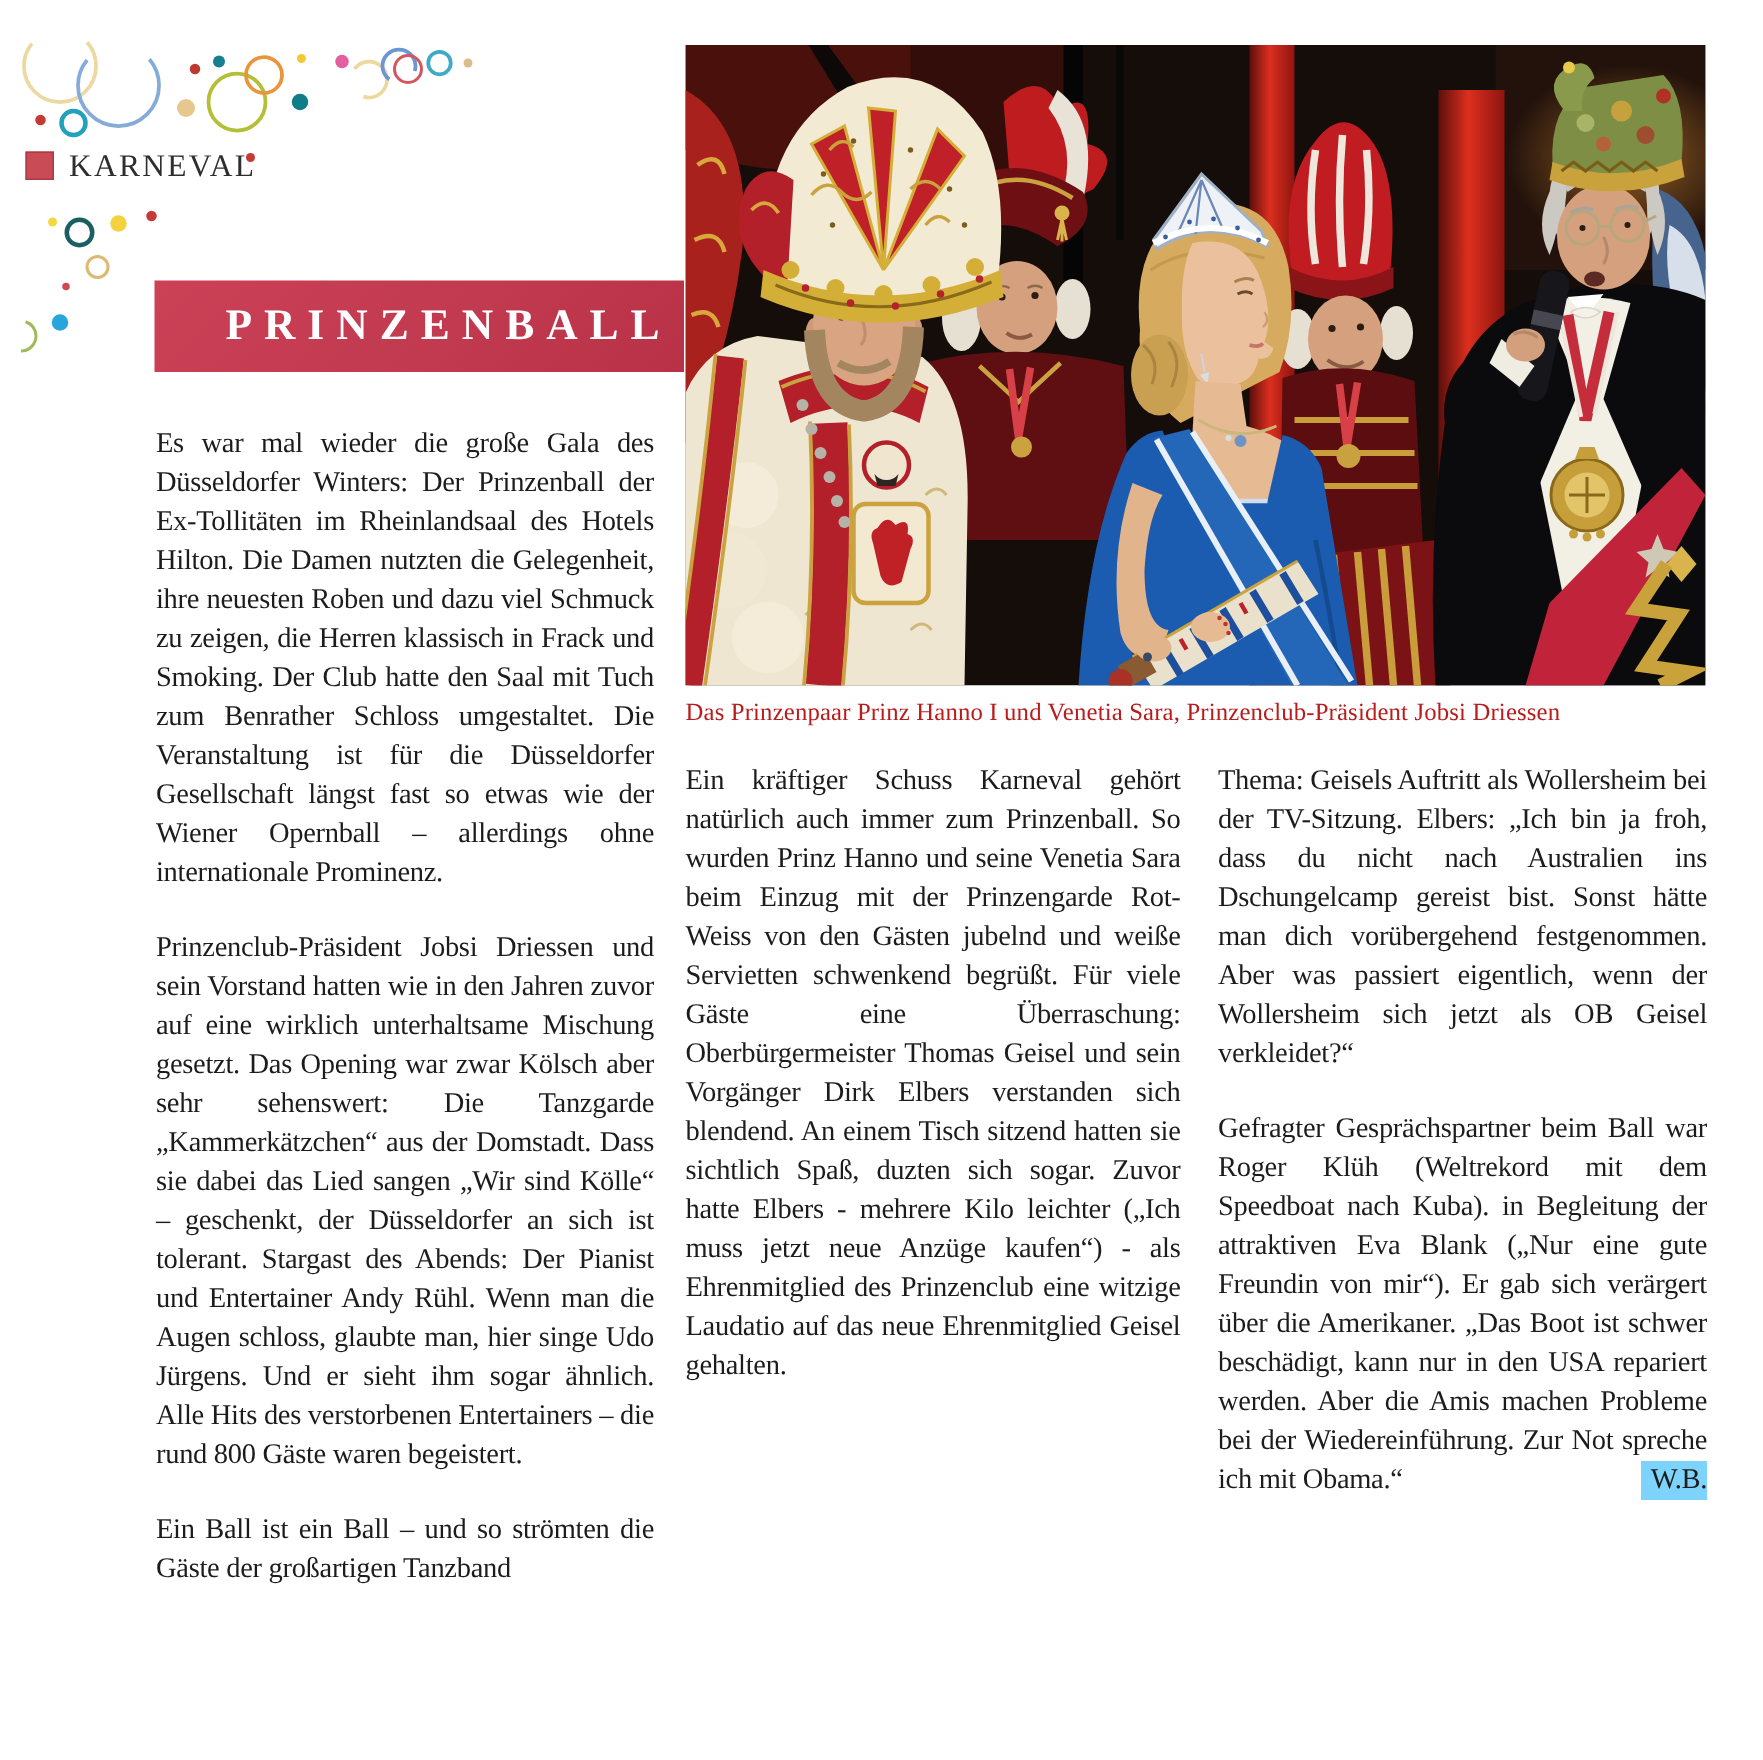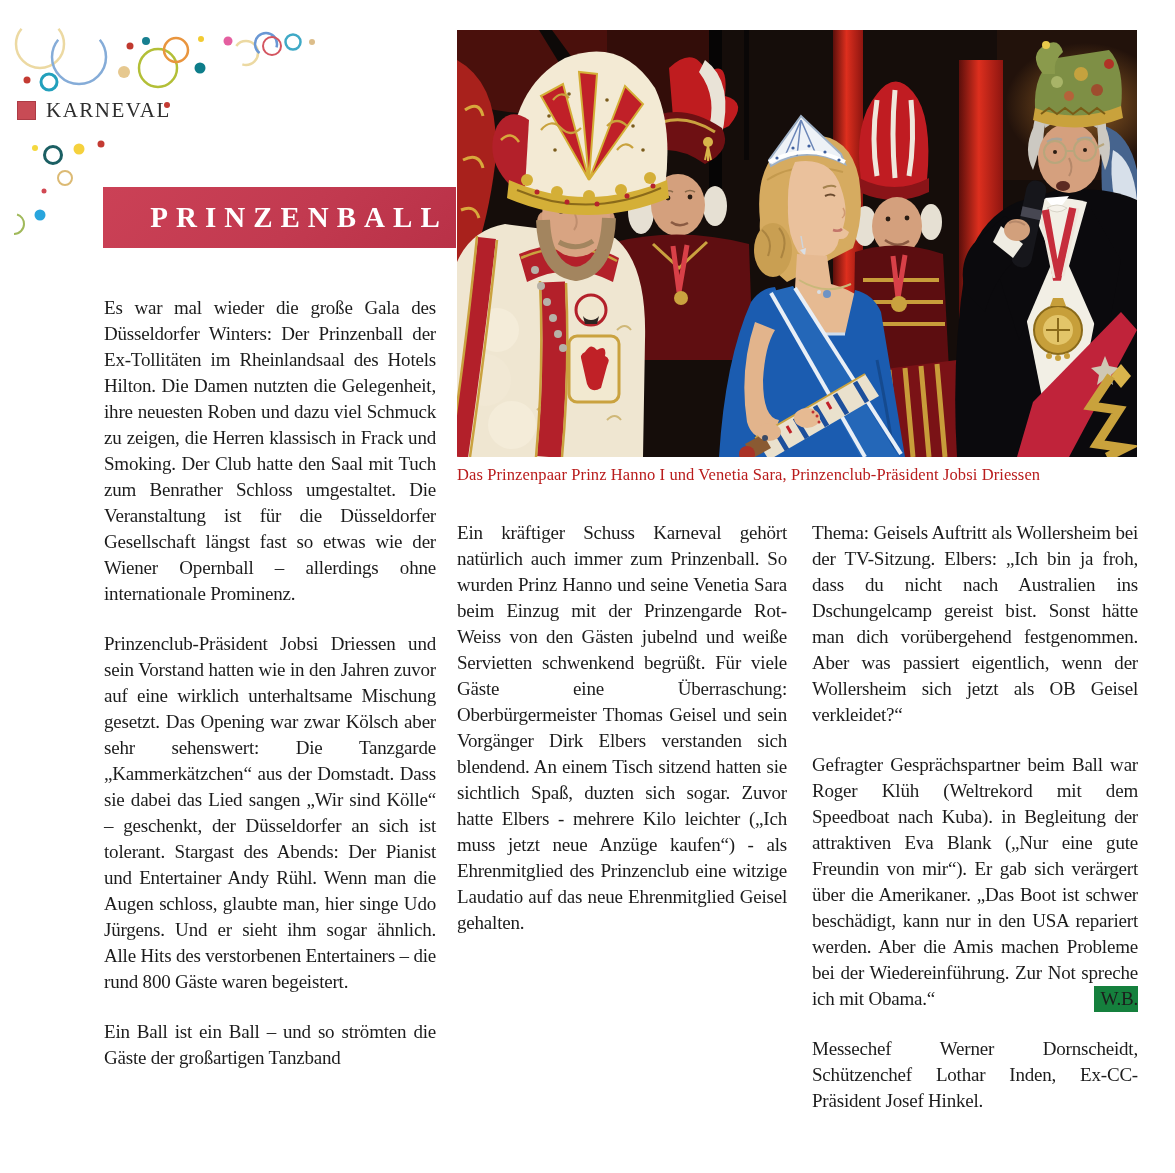--- a/index.html
+++ b/index.html
@@ -24,26 +24,26 @@
   }
   .photo{position:absolute;left:457px;top:30px;width:680px;height:427px;display:block;}
   .caption{
     position:absolute;left:457px;top:465px;width:680px;
     font-size:16.5px;color:#b91c1c;letter-spacing:0.1px;
   }
   .col{
     position:absolute;text-align:justify;font-size:19px;line-height:26px;
     letter-spacing:-0.2px;color:#1c1c1c;
   }
-  .col p{margin:12px 0 24px 0;}
+  .col p{margin:0 0 24px 0;}
   .col1{left:104px;top:283px;width:332px;}
   .col2{left:457px;top:508px;width:330px;}
   .col3{left:812px;top:508px;width:326px;}
   .sig-wrap{position:relative;}
-  .sig{position:absolute;right:0;bottom:0;background:#15803d;padding-left:6px;}
+  .sig{position:absolute;right:0;bottom:0;background:#7dd3fc;padding-left:6px;}
   .guests-heading{font-weight:bold;margin-bottom:0 !important;}
   .guests{margin-top:0 !important;}
 </style>
 </head>
 <body>
 
 <div class="page">
 
   <svg class="confetti" viewBox="0 0 340 250" aria-hidden="true">
     <circle cx="40" cy="44" r="24" fill="none" stroke="#ecd9a2" stroke-width="2.5" pathLength="100" stroke-dasharray="72 28" stroke-dashoffset="-89"></circle>
@@ -336,16 +336,15 @@
     <p>Ein Ball ist ein Ball – und so strömten die Gäste der großartigen Tanzband</p>
   </div>
 
   <div class="col col2">
     <p>Ein kräftiger Schuss Karneval gehört natürlich auch immer zum Prinzenball. So wurden Prinz Hanno und seine Venetia Sara beim Einzug mit der Prinzengarde Rot-Weiss von den Gästen jubelnd und weiße Servietten schwenkend begrüßt. Für viele Gäste eine Überraschung: Oberbürgermeister Thomas Geisel und sein Vorgänger Dirk Elbers verstanden sich blendend. An einem Tisch sitzend hatten sie sichtlich Spaß, duzten sich sogar. Zuvor hatte Elbers - mehrere Kilo leichter („Ich muss jetzt neue Anzüge kaufen“) - als Ehrenmitglied des Prinzenclub eine witzige Laudatio auf das neue Ehrenmitglied Geisel gehalten.</p>
   </div>
 
   <div class="col col3">
     <p>Thema: Geisels Auftritt als Wollersheim bei der TV-Sitzung. Elbers: „Ich bin ja froh, dass du nicht nach Australien ins Dschungelcamp gereist bist. Sonst hätte man dich vorübergehend festgenommen. Aber was passiert eigentlich, wenn der Wollersheim sich jetzt als OB Geisel verkleidet?“</p>
     <p class="sig-wrap"><span>Gefragter Gesprächspartner beim Ball war Roger Klüh (Weltrekord mit dem Speedboat nach Kuba). in Begleitung der attraktiven Eva Blank („Nur eine gute Freundin von mir“). Er gab sich verärgert über die Amerikaner. „Das Boot ist schwer beschädigt, kann nur in den USA repariert werden. Aber die Amis machen Probleme bei der Wiedereinführung. Zur Not spreche ich mit Obama.“</span><span class="sig">W.B.</span></p>
-    <p class="guests">Messechef Werner Dornscheidt, Schützenchef Lothar Inden, Ex-CC-Präsident Josef Hinkel.</p>
   </div>
 
 </div>
 
 </body></html>

